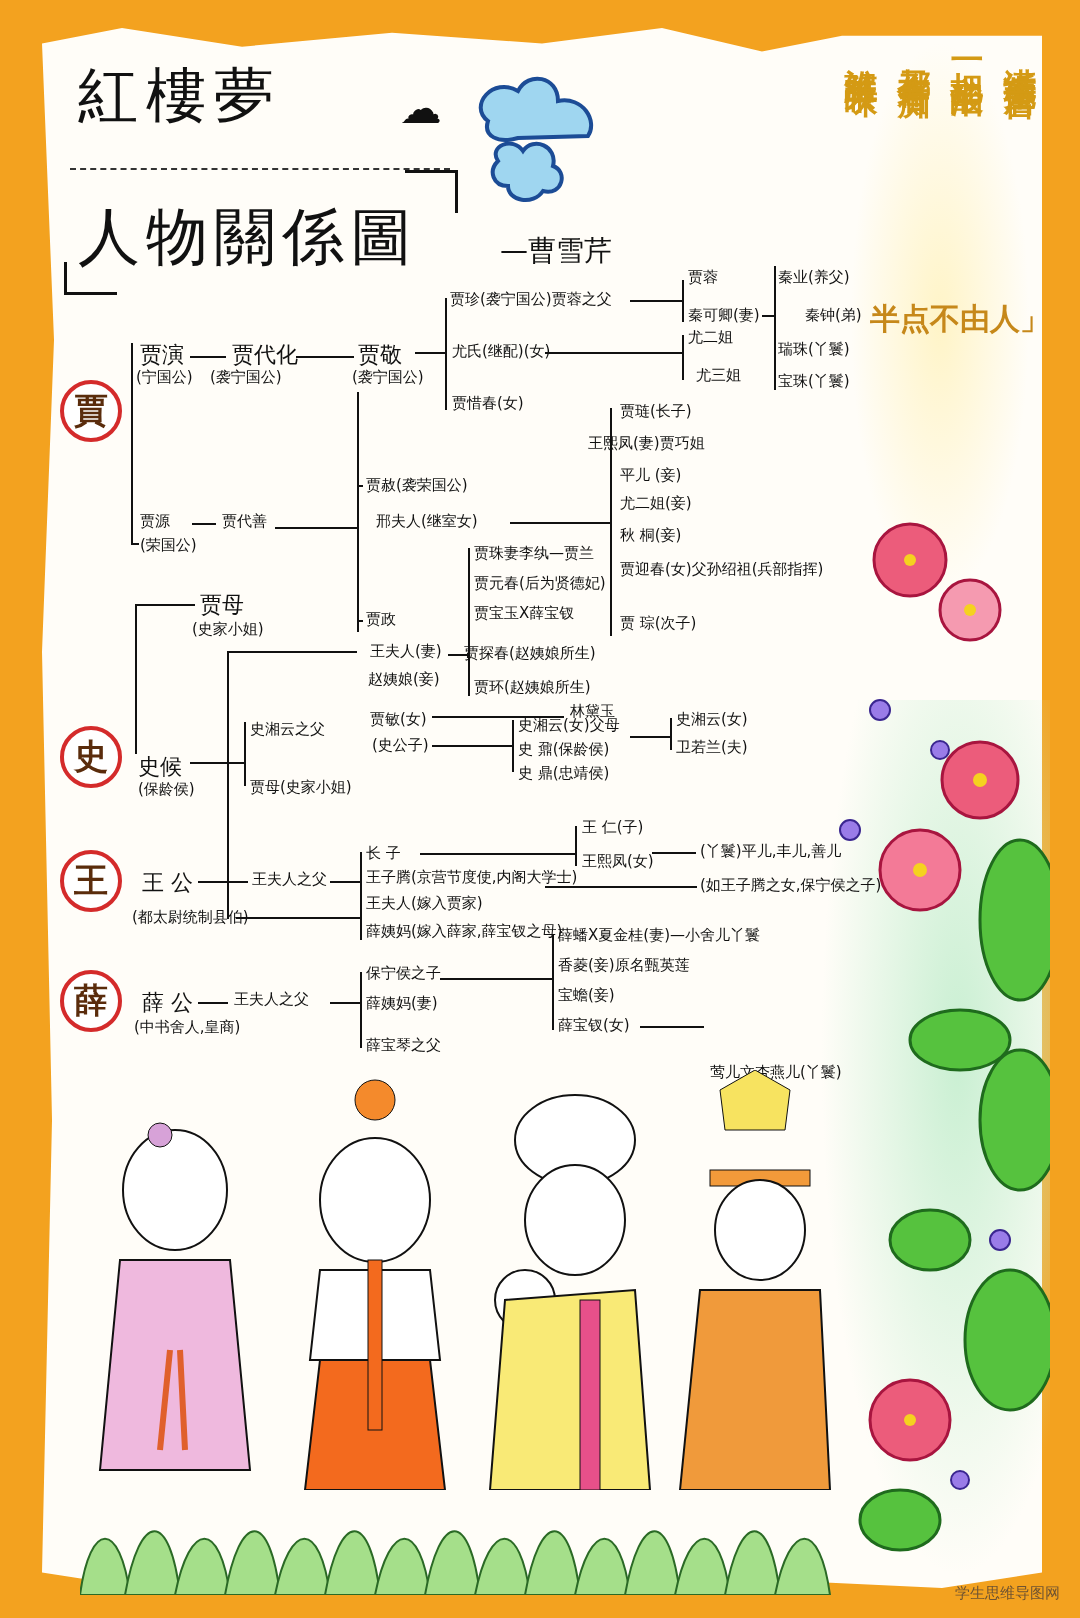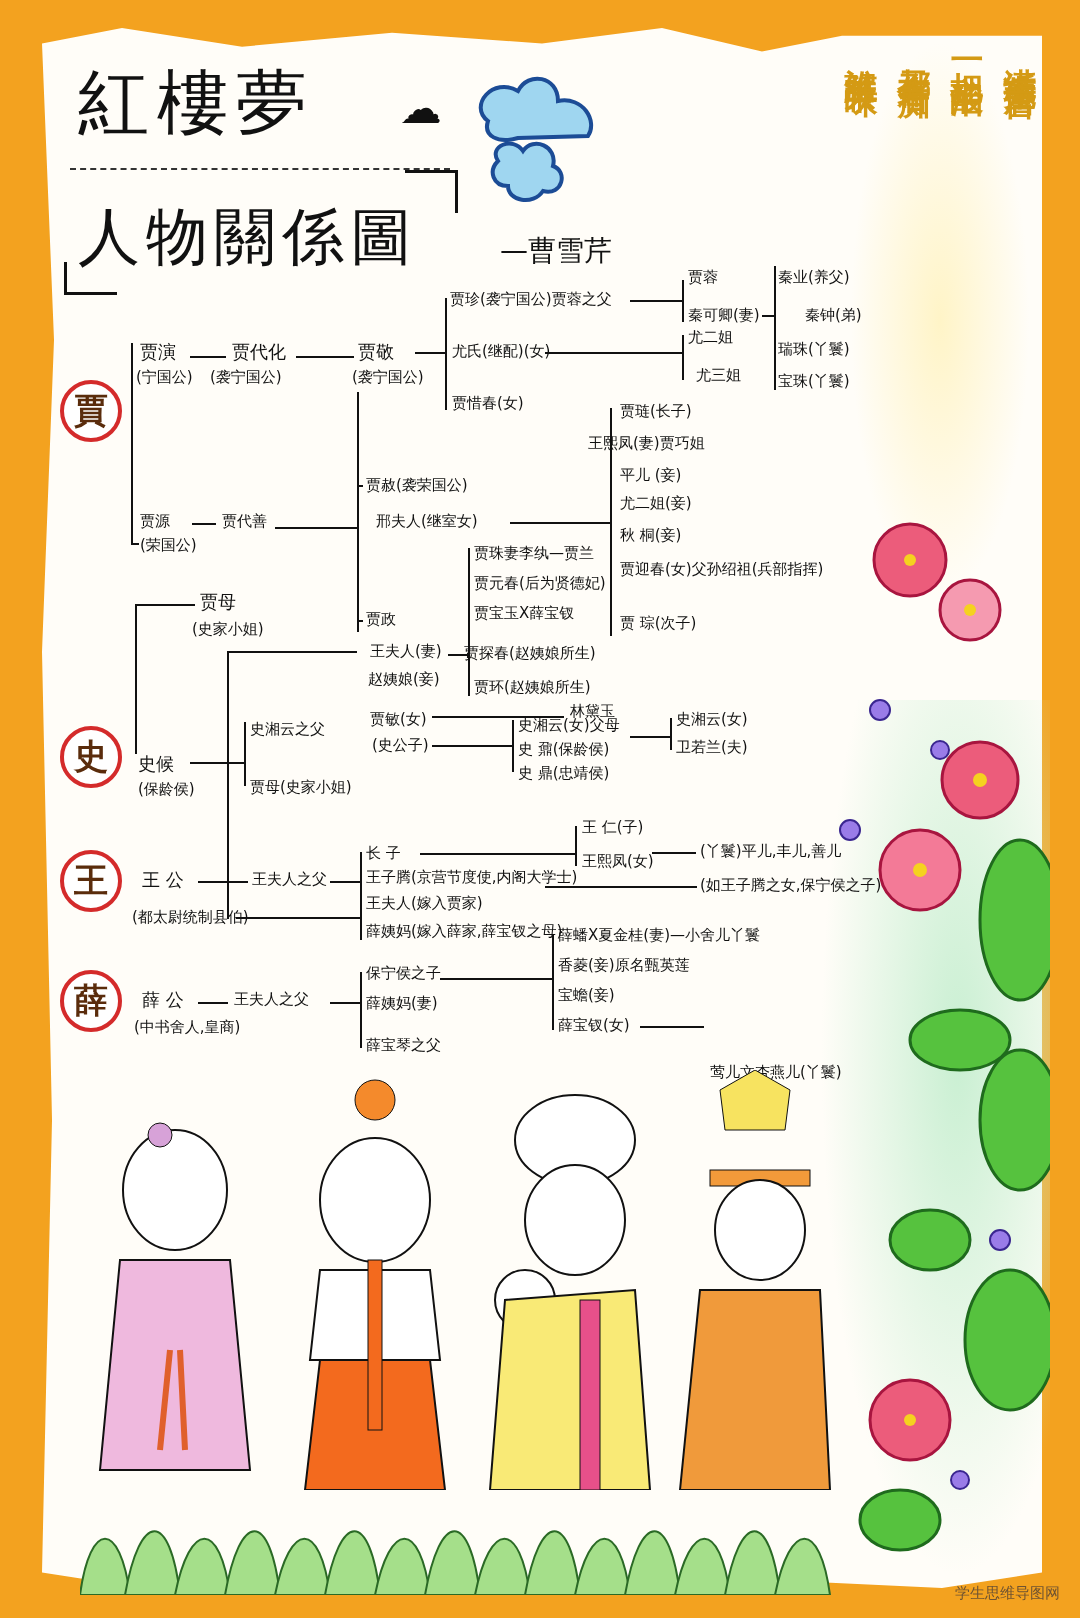--- a/index.html
+++ b/index.html
@@ -9,37 +9,37 @@
     font-family:"DejaVu Sans", sans-serif;
   }
   .paper {
     position:absolute; left:42px; top:28px; width:1000px; height:1560px;
     background:#fffdf8;
     clip-path: polygon(0% 1%, 8% 0%, 20% 1.2%, 35% 0.3%, 50% 1%, 62% 0%, 72% 1.5%, 80% 0.5%, 100% 0.5%, 100% 99%, 90% 100%, 70% 99.4%, 50% 100%, 30% 99.2%, 10% 100%, 0% 99%, 1% 70%, 0% 40%, 1.2% 20%);
   }
   .yellowwash { position:absolute; left:850px; top:40px; width:180px; height:560px; background:radial-gradient(ellipse at center, #fff4c7 0%, rgba(255,253,248,0) 70%); }
   .greenwash { position:absolute; left:820px; top:700px; width:230px; height:880px; background:radial-gradient(ellipse at 60% 40%, #c9efd2 0%, rgba(255,253,248,0) 70%); }
 
-  .title1 { position:absolute; left:78px; top:56px; font-family:"DejaVu Serif", serif; font-size:71px; letter-spacing:8px; color:#111; }
+  .title1 { position:absolute; left:78px; top:56px; font-family:"DejaVu Serif", serif; font-size:60px; letter-spacing:8px; color:#111; }
   .title2 { position:absolute; left:78px; top:195px; font-family:"DejaVu Serif", serif; font-size:62px; letter-spacing:6px; color:#111; }
   .title-rule { position:absolute; left:70px; top:168px; width:380px; border-top:2px dashed #333; }
   .bracket-bl { position:absolute; left:64px; top:262px; width:50px; height:30px; border-left:3px solid #111; border-bottom:3px solid #111; }
   .bracket-tr { position:absolute; left:405px; top:170px; width:50px; height:40px; border-top:3px solid #111; border-right:3px solid #111; }
   .author { position:absolute; left:500px; top:232px; font-size:28px; color:#111; }
   .cloud-small { position:absolute; left:400px; top:84px; font-size:42px; color:#111; }
   .cloud-blue { position:absolute; left:458px; top:66px; width:150px; height:150px; }
 
   .poem { position:absolute; top:42px; display:flex; flex-direction:row-reverse; gap:8px; right:38px; }
   .poem-col { writing-mode:vertical-rl; font-family:"DejaVu Serif", serif; font-size:33px; color:#d49a14; letter-spacing:4px; font-weight:bold; }
   .quote { position:absolute; left:870px; top:295px; font-family:"DejaVu Serif", serif; color:#c6881a; font-size:30px; line-height:48px; font-weight:bold; }
 
   .surname { position:absolute; width:54px; height:54px; border:4px solid #d42b2b; border-radius:50%; display:flex; align-items:center; justify-content:center; font-family:"DejaVu Serif", serif; font-size:34px; color:#5a2c0c; font-weight:bold; background:#fff; }
 
   .t { position:absolute; font-size:15px; color:#111; white-space:nowrap; }
-  .t.lg { font-size:18px; }
+  .t.lg { font-size:22px; }
   .ln { position:absolute; background:#111; }
   .h { height:2px; }
   .v { width:2px; }
 
   .figure { position:absolute; top:1070px; width:170px; height:420px; }
   .grass { position:absolute; left:80px; top:1500px; width:760px; height:95px; }
   .watermark { position:absolute; right:20px; top:1584px; font-size:15px; color:#6f5331; }
 </style>
 </head>
 <body>
@@ -61,20 +61,21 @@
 </svg>
 
 <div class="poem">
   <div class="poem-col">满纸荒唐言</div>
   <div class="poem-col">一把辛酸泪</div>
   <div class="poem-col">都云作者痴</div>
   <div class="poem-col">誰解其中味</div>
 </div>
 
 <div class="quote">
+  <div>半点不由人」</div>
 </div>
 
 <div class="surname" style="left:60px;top:380px">賈</div>
 <div class="surname" style="left:60px;top:726px">史</div>
 <div class="surname" style="left:60px;top:850px">王</div>
 <div class="surname" style="left:60px;top:970px">薛</div>
 
 <div class="ln v" style="left:131px;top:343px;height:200px"></div>
 <div class="ln h" style="left:131px;top:543px;width:8px"></div>
 

